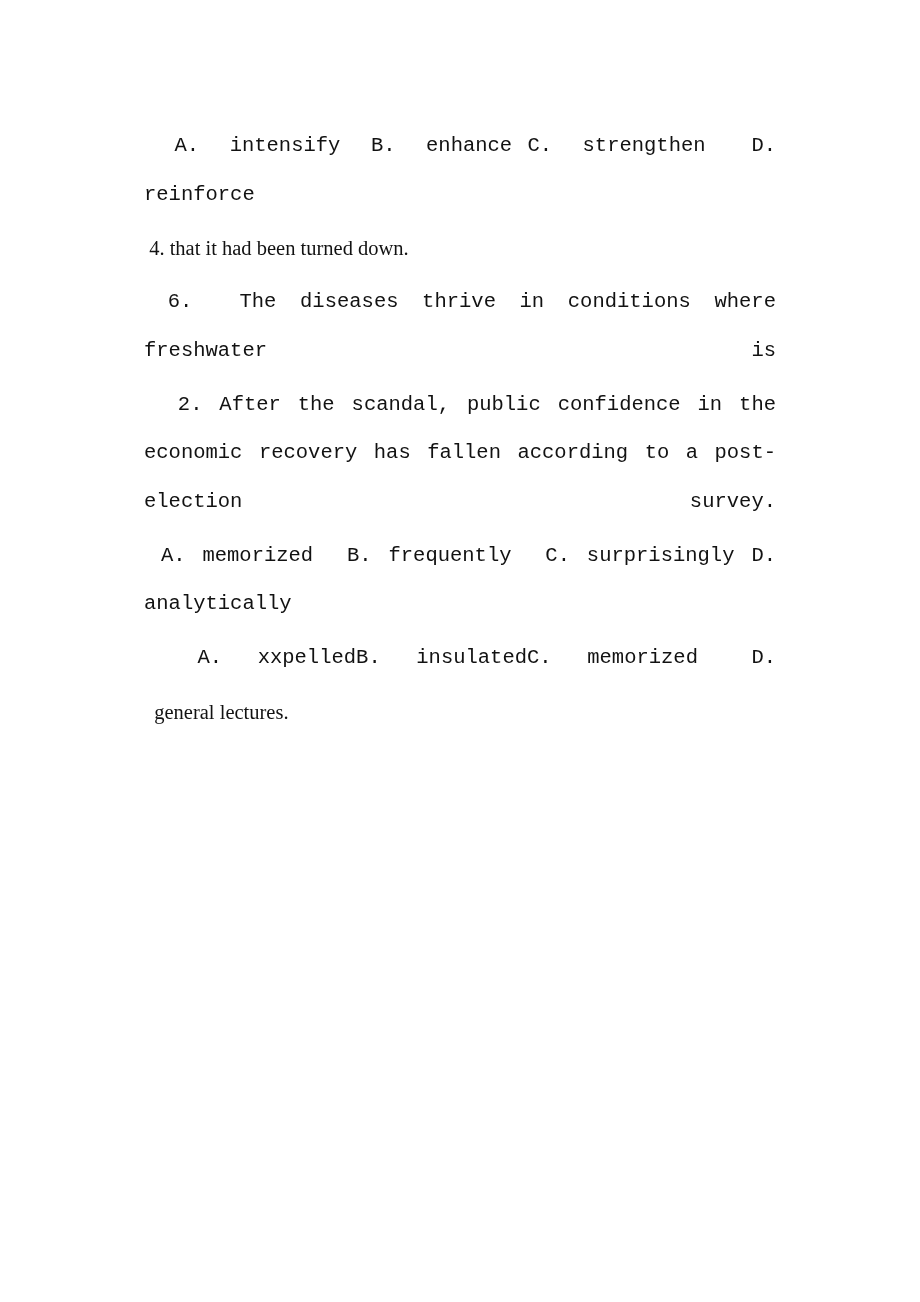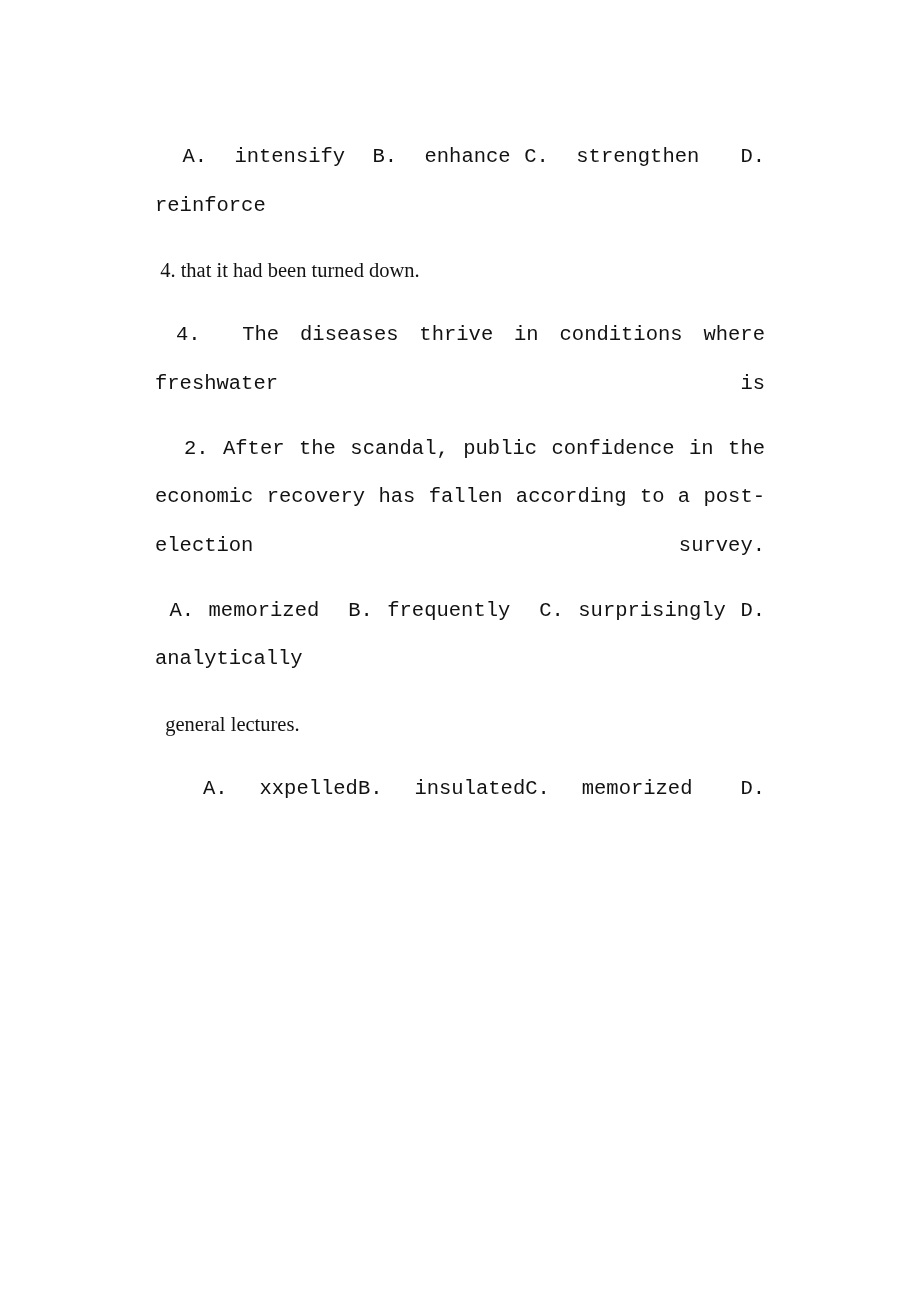--- a/index.html
+++ b/index.html
@@ -20,21 +20,21 @@
     overflow: hidden;
     box-sizing: border-box;
   }
   .text-block {
     position: absolute;
     left: 139px;
     top: 117px;
     width: 642px;
   }
   .para {
-    margin: 16px;
+    margin: 5px;
     padding: 0;
     font-size: 20.5px;
     line-height: 48.7px;
     letter-spacing: 0px;
     text-align: justify;
     text-justify: inter-word;
     white-space: pre-wrap;
     word-break: break-word;
     color: #121212;
   }
@@ -53,26 +53,26 @@
 <div class="page">
   <div class="text-block">
 
     <p class="para full-justify">  A.  intensify  B.  enhance C.  strengthen   D. reinforce</p>
 
     <p class="para left-last"> 4. that it had been turned down.</p>
 
 
 
 
-    <p class="para full-justify"> 4.  The diseases thrive in conditions where freshwater is</p>
+    <p class="para full-justify"> 6.  The diseases thrive in conditions where freshwater is</p>
 
 
     <p class="para full-justify">  2. After the scandal, public confidence in the economic recovery has fallen according to a post-election survey.</p>
 
     <p class="para full-justify"> A. memorized  B. frequently  C. surprisingly D. analytically</p>
 
 
+    <p class="para full-justify">   A.  xxpelledB.  insulatedC.  memorized   D.</p>
+
     <p class="para left-last">  general lectures.</p>
-
-    <p class="para full-justify">   A.  xxpelledB.  insulatedC.  memorized   D.</p>
 
   </div>
 </div>
 
 </body></html>

